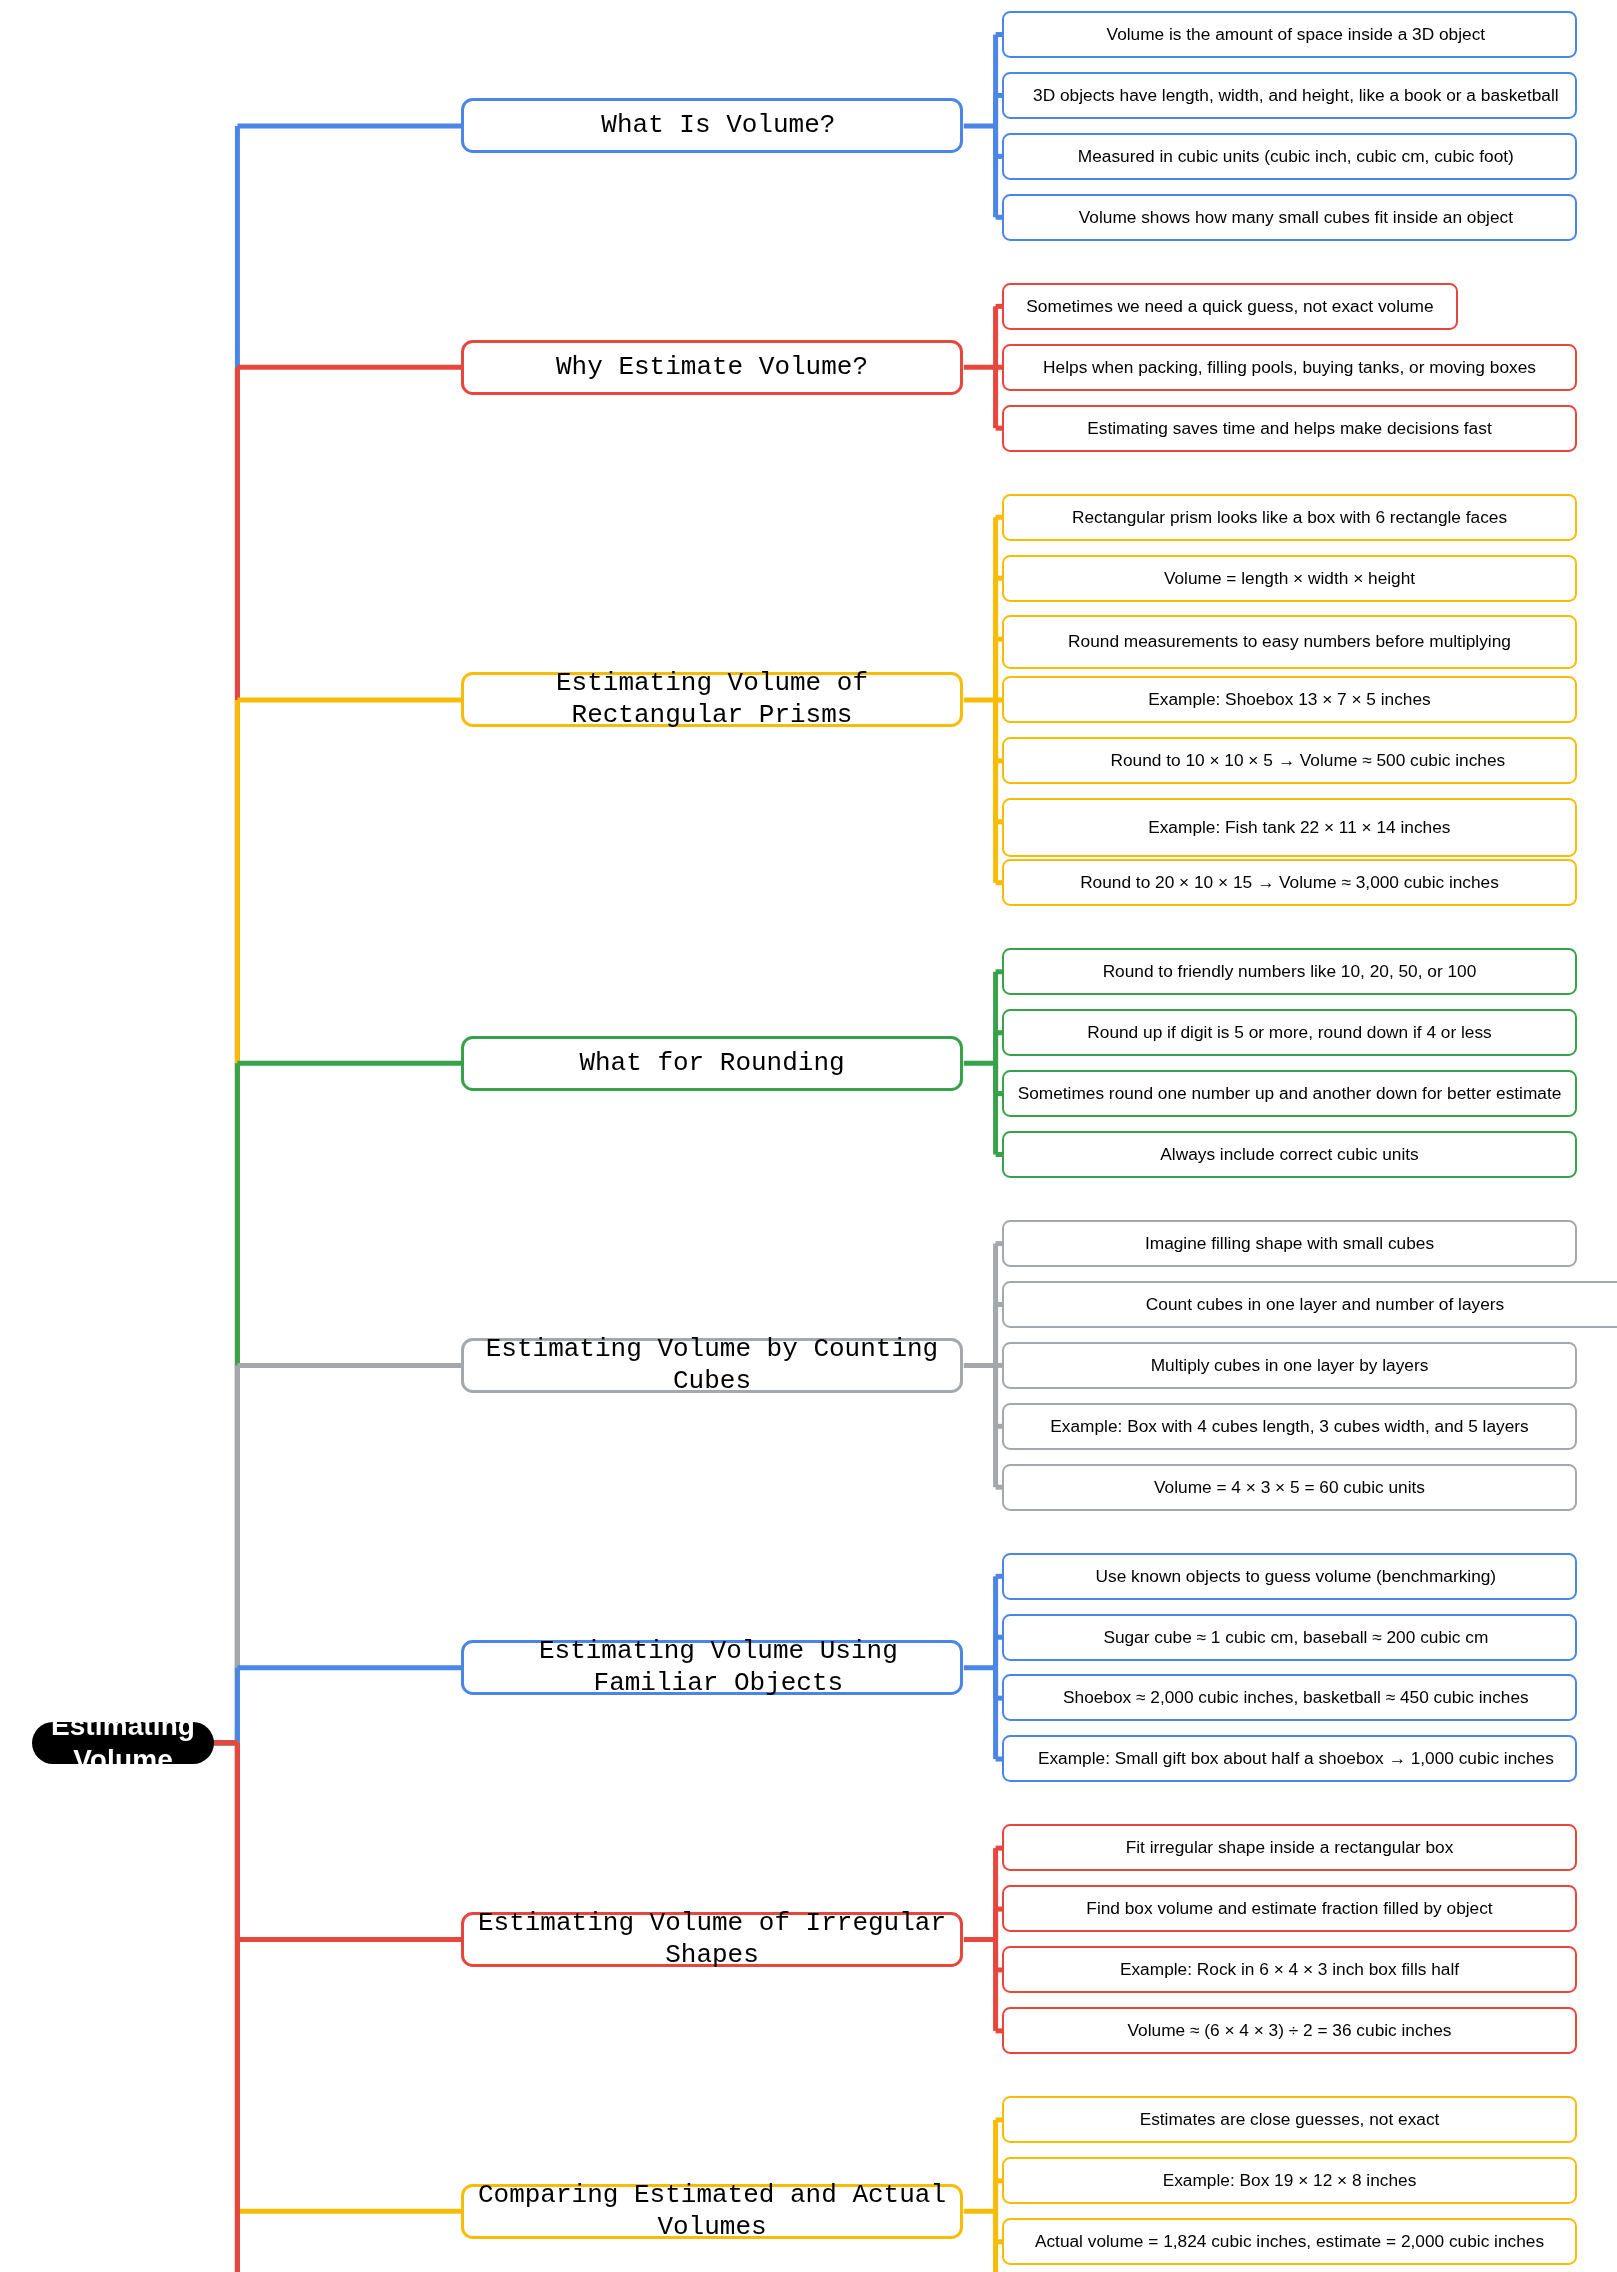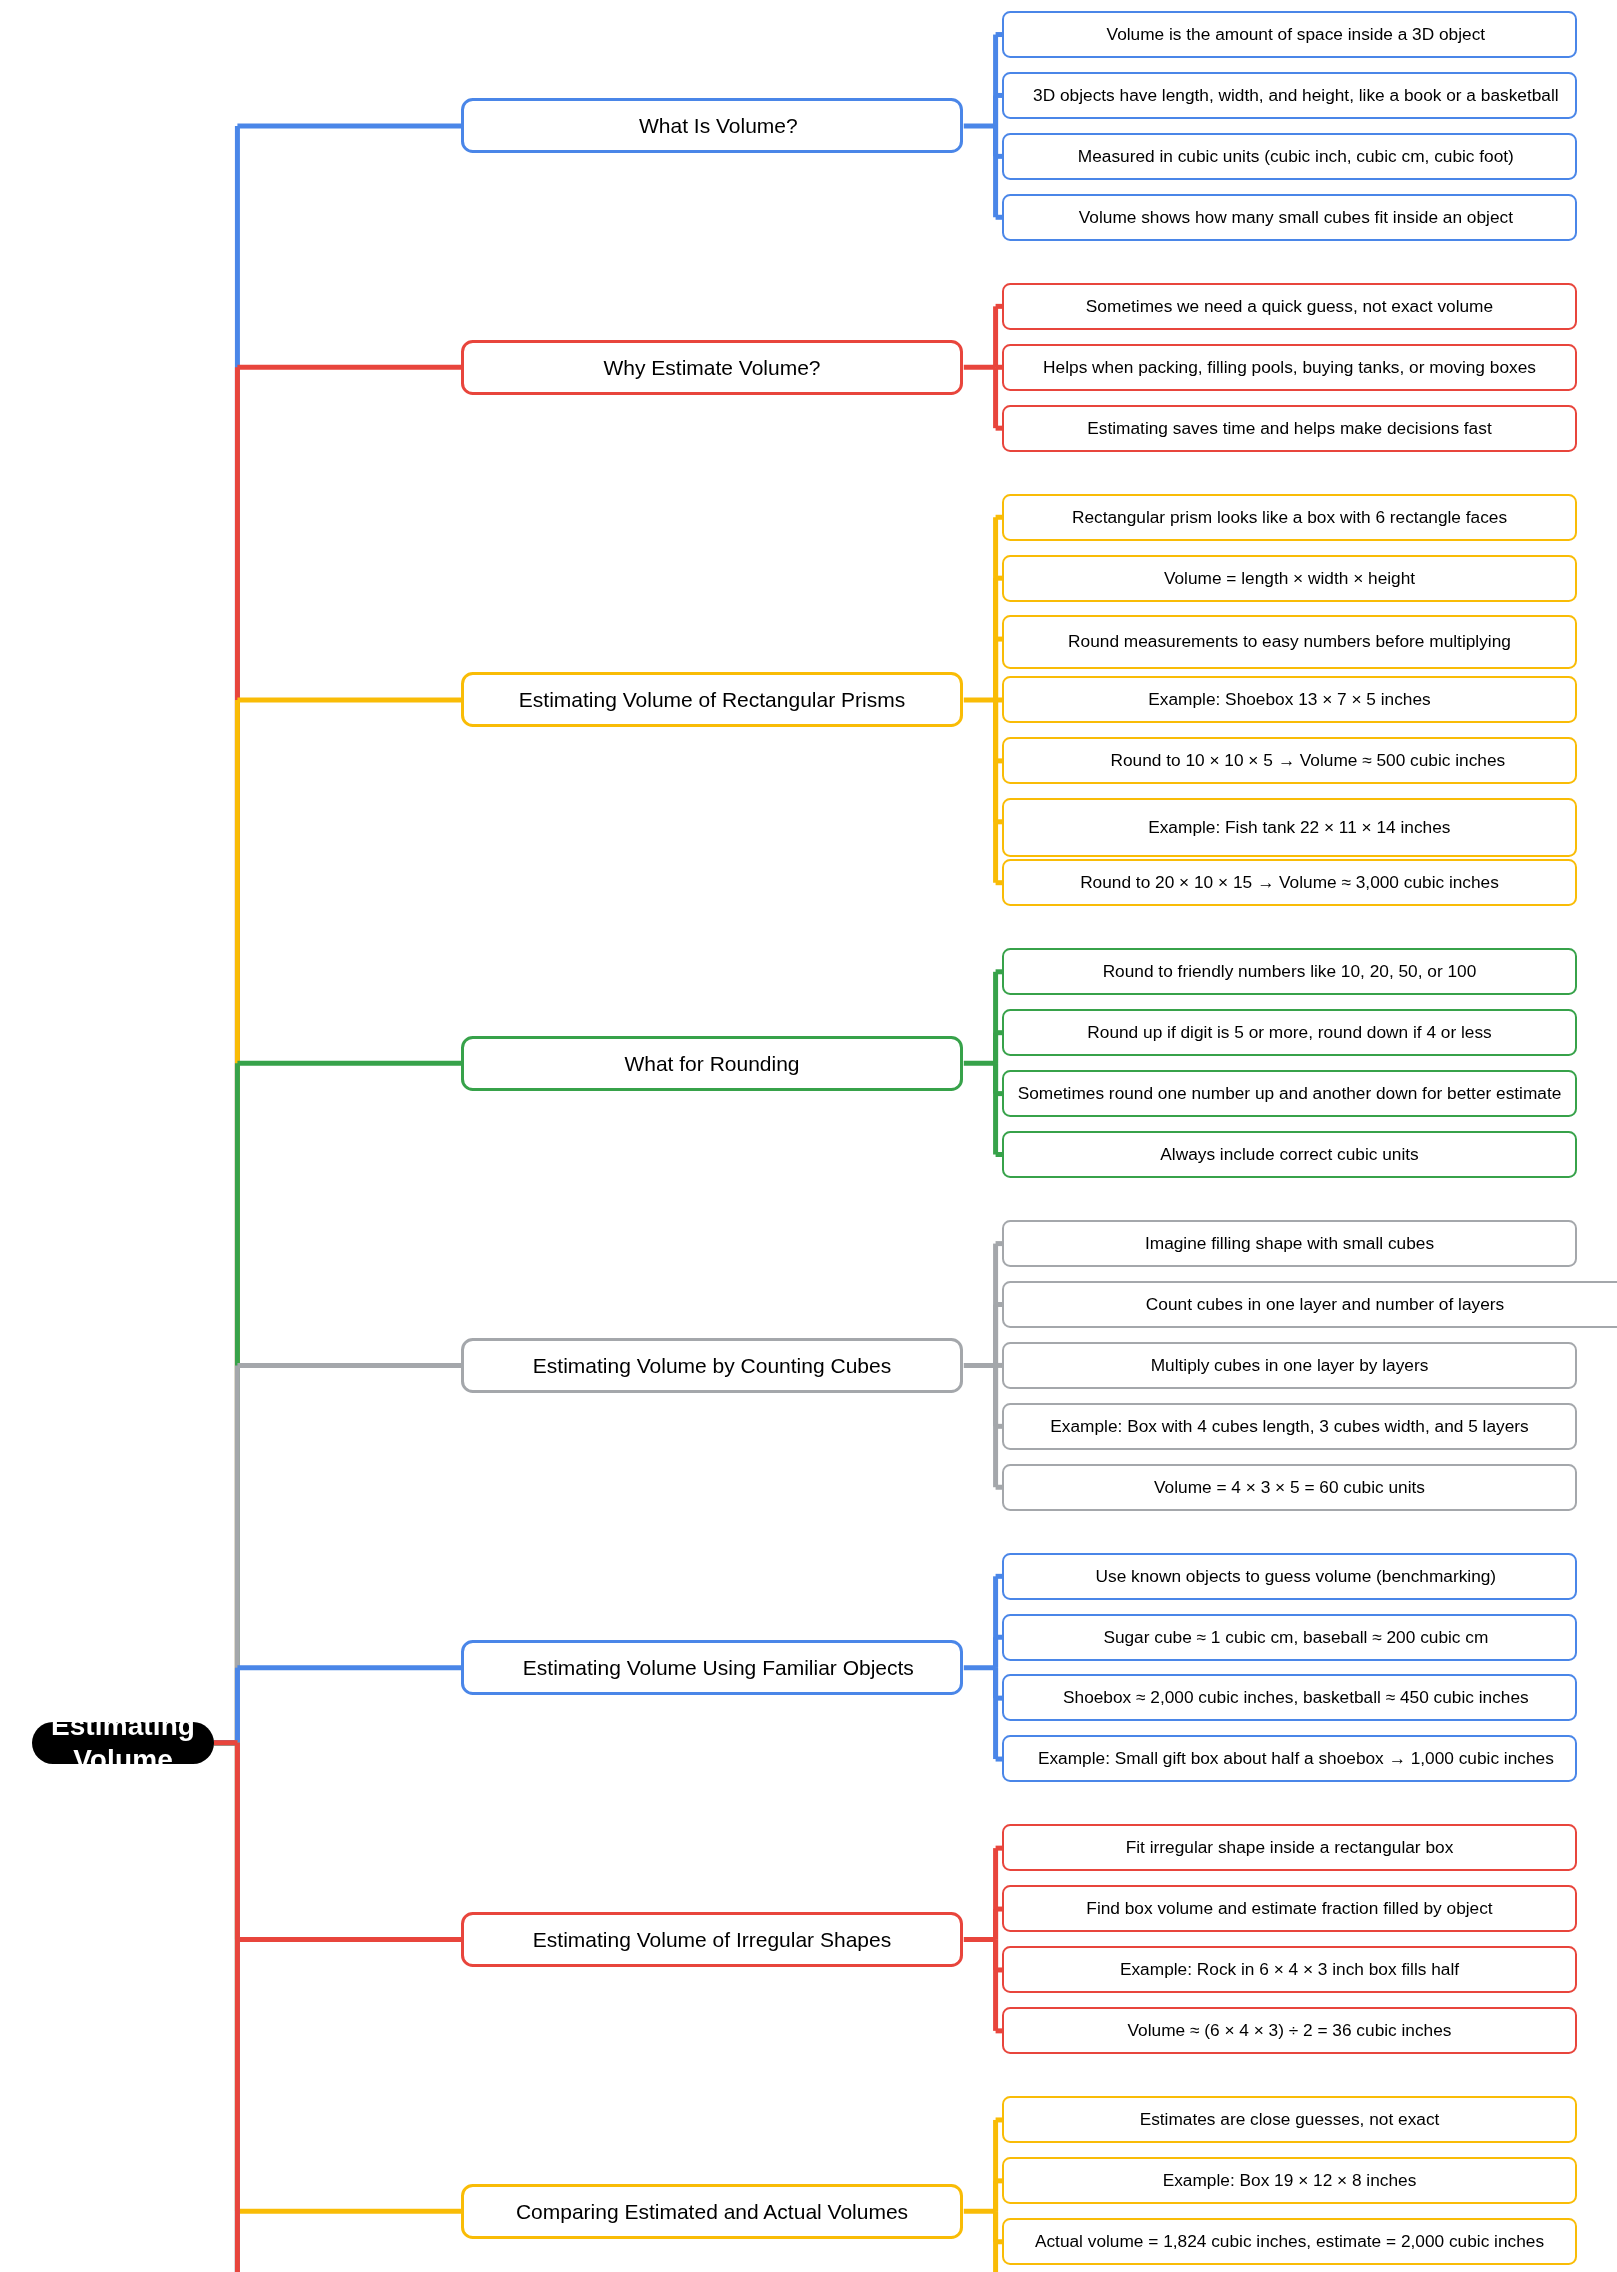--- a/index.html
+++ b/index.html
@@ -7,21 +7,21 @@
   #canvas{position:relative;width:1618px;height:3589px;background:#ffffff;overflow:hidden;}
   #wires{position:absolute;left:0;top:0;width:1618px;height:3589px;pointer-events:none;}
 
   .node{position:absolute;box-sizing:border-box;display:flex;align-items:center;justify-content:center;
         text-align:center;background:#ffffff;border-style:solid;border-width:3.2px;border-radius:10px;
         color:#000;line-height:1.22;padding:2.7px 7.3px;}
 
   .root{background:#000000;border:none;border-radius:21px;color:#ffffff;font-size:28px;font-weight:bold;
         letter-spacing:0.1px;padding:4.5px 15.5px;}
 
-  .branch{font-size:21px;border-radius:11.8px;}
+  .branch{font-size:26px;border-radius:11.8px;font-family:Liberation Mono, monospace;}
   .leaf{font-size:17.3px;border-radius:8.2px;border-width:2.7px;}
 
   .c-blue  {border-color:#4a86e8;padding-left:20px;}
   .c-red   {border-color:#e8453c;}
   .c-amber {border-color:#f9bc06;}
   .c-green {border-color:#37a24a;}
   .c-gray  {border-color:#a4a7ab;}
 </style>
 </head>
 <body>
@@ -182,21 +182,21 @@
       <path d="M 2190 7592 L 2205 7592" stroke="#e8453c" stroke-width="11" fill="none" stroke-linecap="butt"></path>
     </svg>
   <div id="nodes">
       <div class="node root" style="left: 32px; top: 1722px; width: 182px; height: 42px;">Estimating Volume</div>
       <div class="node branch c-blue" style="left: 461px; top: 98px; width: 502px; height: 55px;">What Is Volume?</div>
       <div class="node leaf c-blue" style="left: 1002px; top: 11px; width: 575px; height: 47px;">Volume is the amount of space inside a 3D object</div>
       <div class="node leaf c-blue" style="left: 1002px; top: 72px; width: 575px; height: 47px;">3D objects have length, width, and height, like a book or a basketball</div>
       <div class="node leaf c-blue" style="left: 1002px; top: 133px; width: 575px; height: 47px;">Measured in cubic units (cubic inch, cubic cm, cubic foot)</div>
       <div class="node leaf c-blue" style="left: 1002px; top: 194px; width: 575px; height: 47px;">Volume shows how many small cubes fit inside an object</div>
       <div class="node branch c-red" style="left: 461px; top: 340px; width: 502px; height: 55px;">Why Estimate Volume?</div>
-      <div class="node leaf c-red" style="left: 1002px; top: 283px; width: 575px; height: 47px;">Sometimes we need a quick guess, not exact volume</div>
+      <div class="node leaf c-red" style="left: 1002px; top: 283px; width: 456px; height: 47px;">Sometimes we need a quick guess, not exact volume</div>
       <div class="node leaf c-red" style="left: 1002px; top: 344px; width: 575px; height: 47px;">Helps when packing, filling pools, buying tanks, or moving boxes</div>
       <div class="node leaf c-red" style="left: 1002px; top: 405px; width: 575px; height: 47px;">Estimating saves time and helps make decisions fast</div>
       <div class="node branch c-amber" style="left: 461px; top: 672px; width: 502px; height: 55px;">Estimating Volume of Rectangular Prisms</div>
       <div class="node leaf c-amber" style="left: 1002px; top: 494px; width: 575px; height: 47px;">Rectangular prism looks like a box with 6 rectangle faces</div>
       <div class="node leaf c-amber" style="left: 1002px; top: 555px; width: 575px; height: 47px;">Volume = length × width × height</div>
       <div class="node leaf c-amber" style="left: 1002px; top: 615px; width: 575px; height: 54px;">Round measurements to easy numbers before multiplying</div>
       <div class="node leaf c-amber" style="left: 1002px; top: 676px; width: 575px; height: 47px;">Example: Shoebox 13 × 7 × 5 inches</div>
       <div class="node leaf c-amber" style="left: 1002px; top: 737px; width: 575px; height: 47px; padding-left: 44px;">Round to 10 × 10 × 5 → Volume ≈ 500 cubic inches</div>
       <div class="node leaf c-amber" style="left: 1002px; top: 798px; width: 575px; height: 59px; padding-left: 27px;">Example: Fish tank 22 × 11 × 14 inches</div>
       <div class="node leaf c-amber" style="left: 1002px; top: 859px; width: 575px; height: 47px;">Round to 20 × 10 × 15 → Volume ≈ 3,000 cubic inches</div>

